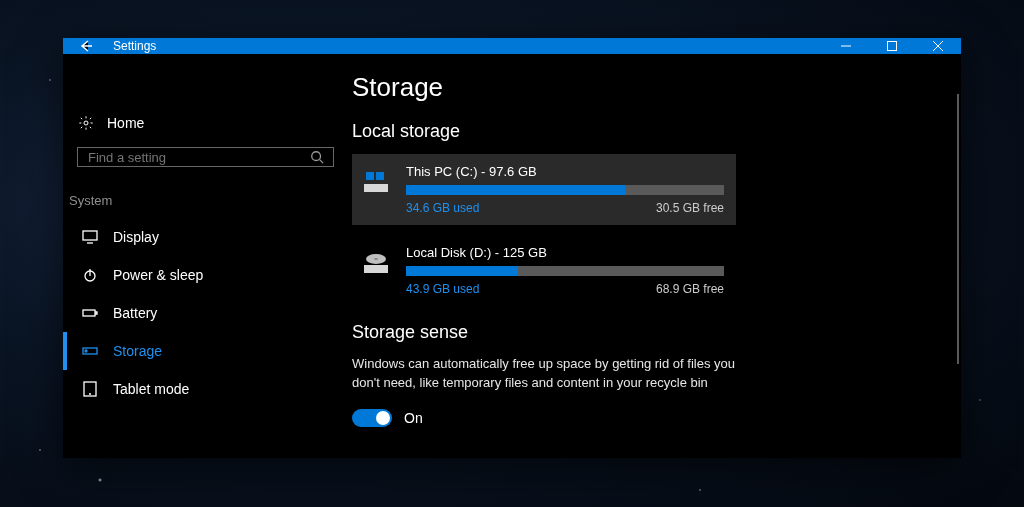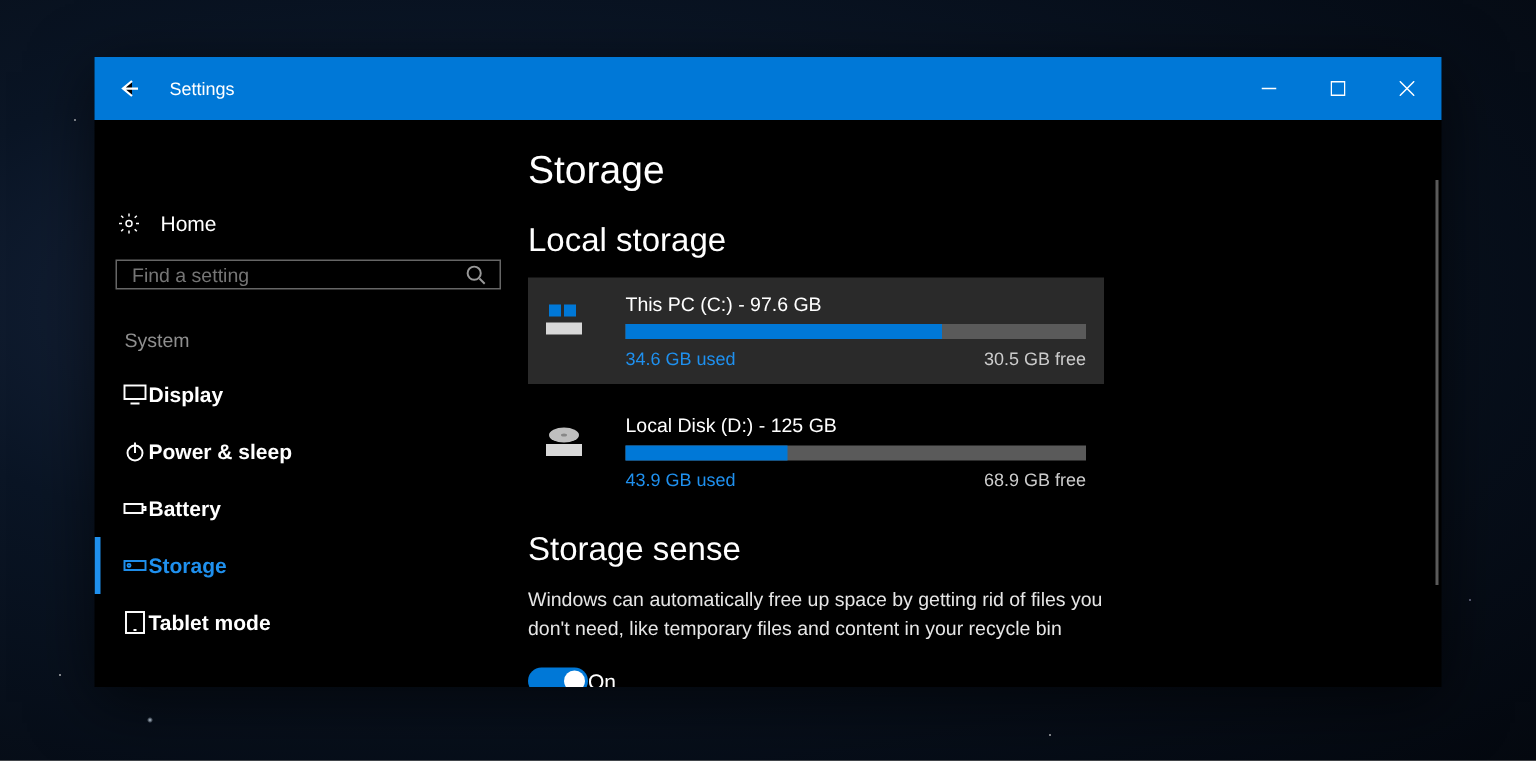--- a/index.html
+++ b/index.html
@@ -29,21 +29,21 @@
       left: 63px;
       top: 38px;
       width: 898px;
       height: 420px;
       background: #000;
       box-shadow: 0 10px 40px rgba(0,0,0,0.6);
       display: flex;
       flex-direction: column;
     }
     .titlebar {
-      height: 42px;
+      height: 16px;
       background: #0078D7;
       display: flex;
       align-items: center;
       color: #fff;
       font-size: 12px;
     }
     .titlebar .back {
       width: 46px;
       display: flex;
       align-items: center;
@@ -97,33 +97,33 @@
     .search-rel { position: relative; }
     .search-icon {
       position: absolute;
       right: 10px;
       top: 50%;
       transform: translateY(-50%);
       stroke: #999;
       fill: none;
     }
     .group-label {
-      padding: 8px 14px 10px 20px;
+      padding: 8px 14px 10px 6px;
       color: #8f8f8f;
       font-size: 13px;
     }
     .nav-item {
       display: flex;
       align-items: center;
+      gap: 14px;
       padding: 11px 14px;
       font-size: 14px;
       color: #fff;
       border-left: 4px solid transparent;
       cursor: pointer;
-      font-weight: bold;
     }
     .nav-item.active {
       color: #1f90ee;
       border-left-color: #1f90ee;
     }
     .nav-item.active .nav-icon svg { stroke: #1f90ee; }
     .nav-icon { width: 18px; display: flex; justify-content: center; }
     .nav-icon svg { stroke: #fff; fill: none; }
     .content {
       flex: 1;
@@ -132,26 +132,26 @@
       overflow: hidden;
       position: relative;
     }
     .content h1 {
       font-weight: 300;
       font-size: 26px;
       margin-bottom: 18px;
     }
     .content h2 {
       font-weight: 400;
-      font-size: 22px;
+      font-size: 18px;
       margin-bottom: 12px;
     }
     .drive {
       display: flex;
-      gap: 25px;
+      gap: 14px;
       padding: 10px 12px 10px 8px;
       width: 384px;
       margin-bottom: 10px;
       cursor: pointer;
     }
     .drive.selected { background: #2a2a2a; }
     .drive-icon {
       width: 32px;
       height: 32px;
       display: flex;
@@ -182,21 +182,21 @@
     .sense-desc {
       font-size: 13px;
       color: #e6e6e6;
       width: 390px;
       line-height: 1.45;
       margin-bottom: 16px;
     }
     .toggle-row {
       display: flex;
       align-items: center;
-      gap: 0;
+      gap: 12px;
       font-size: 14px;
     }
     .toggle {
       width: 40px;
       height: 18px;
       border-radius: 10px;
       background: #0078D7;
       position: relative;
       cursor: pointer;
     }

